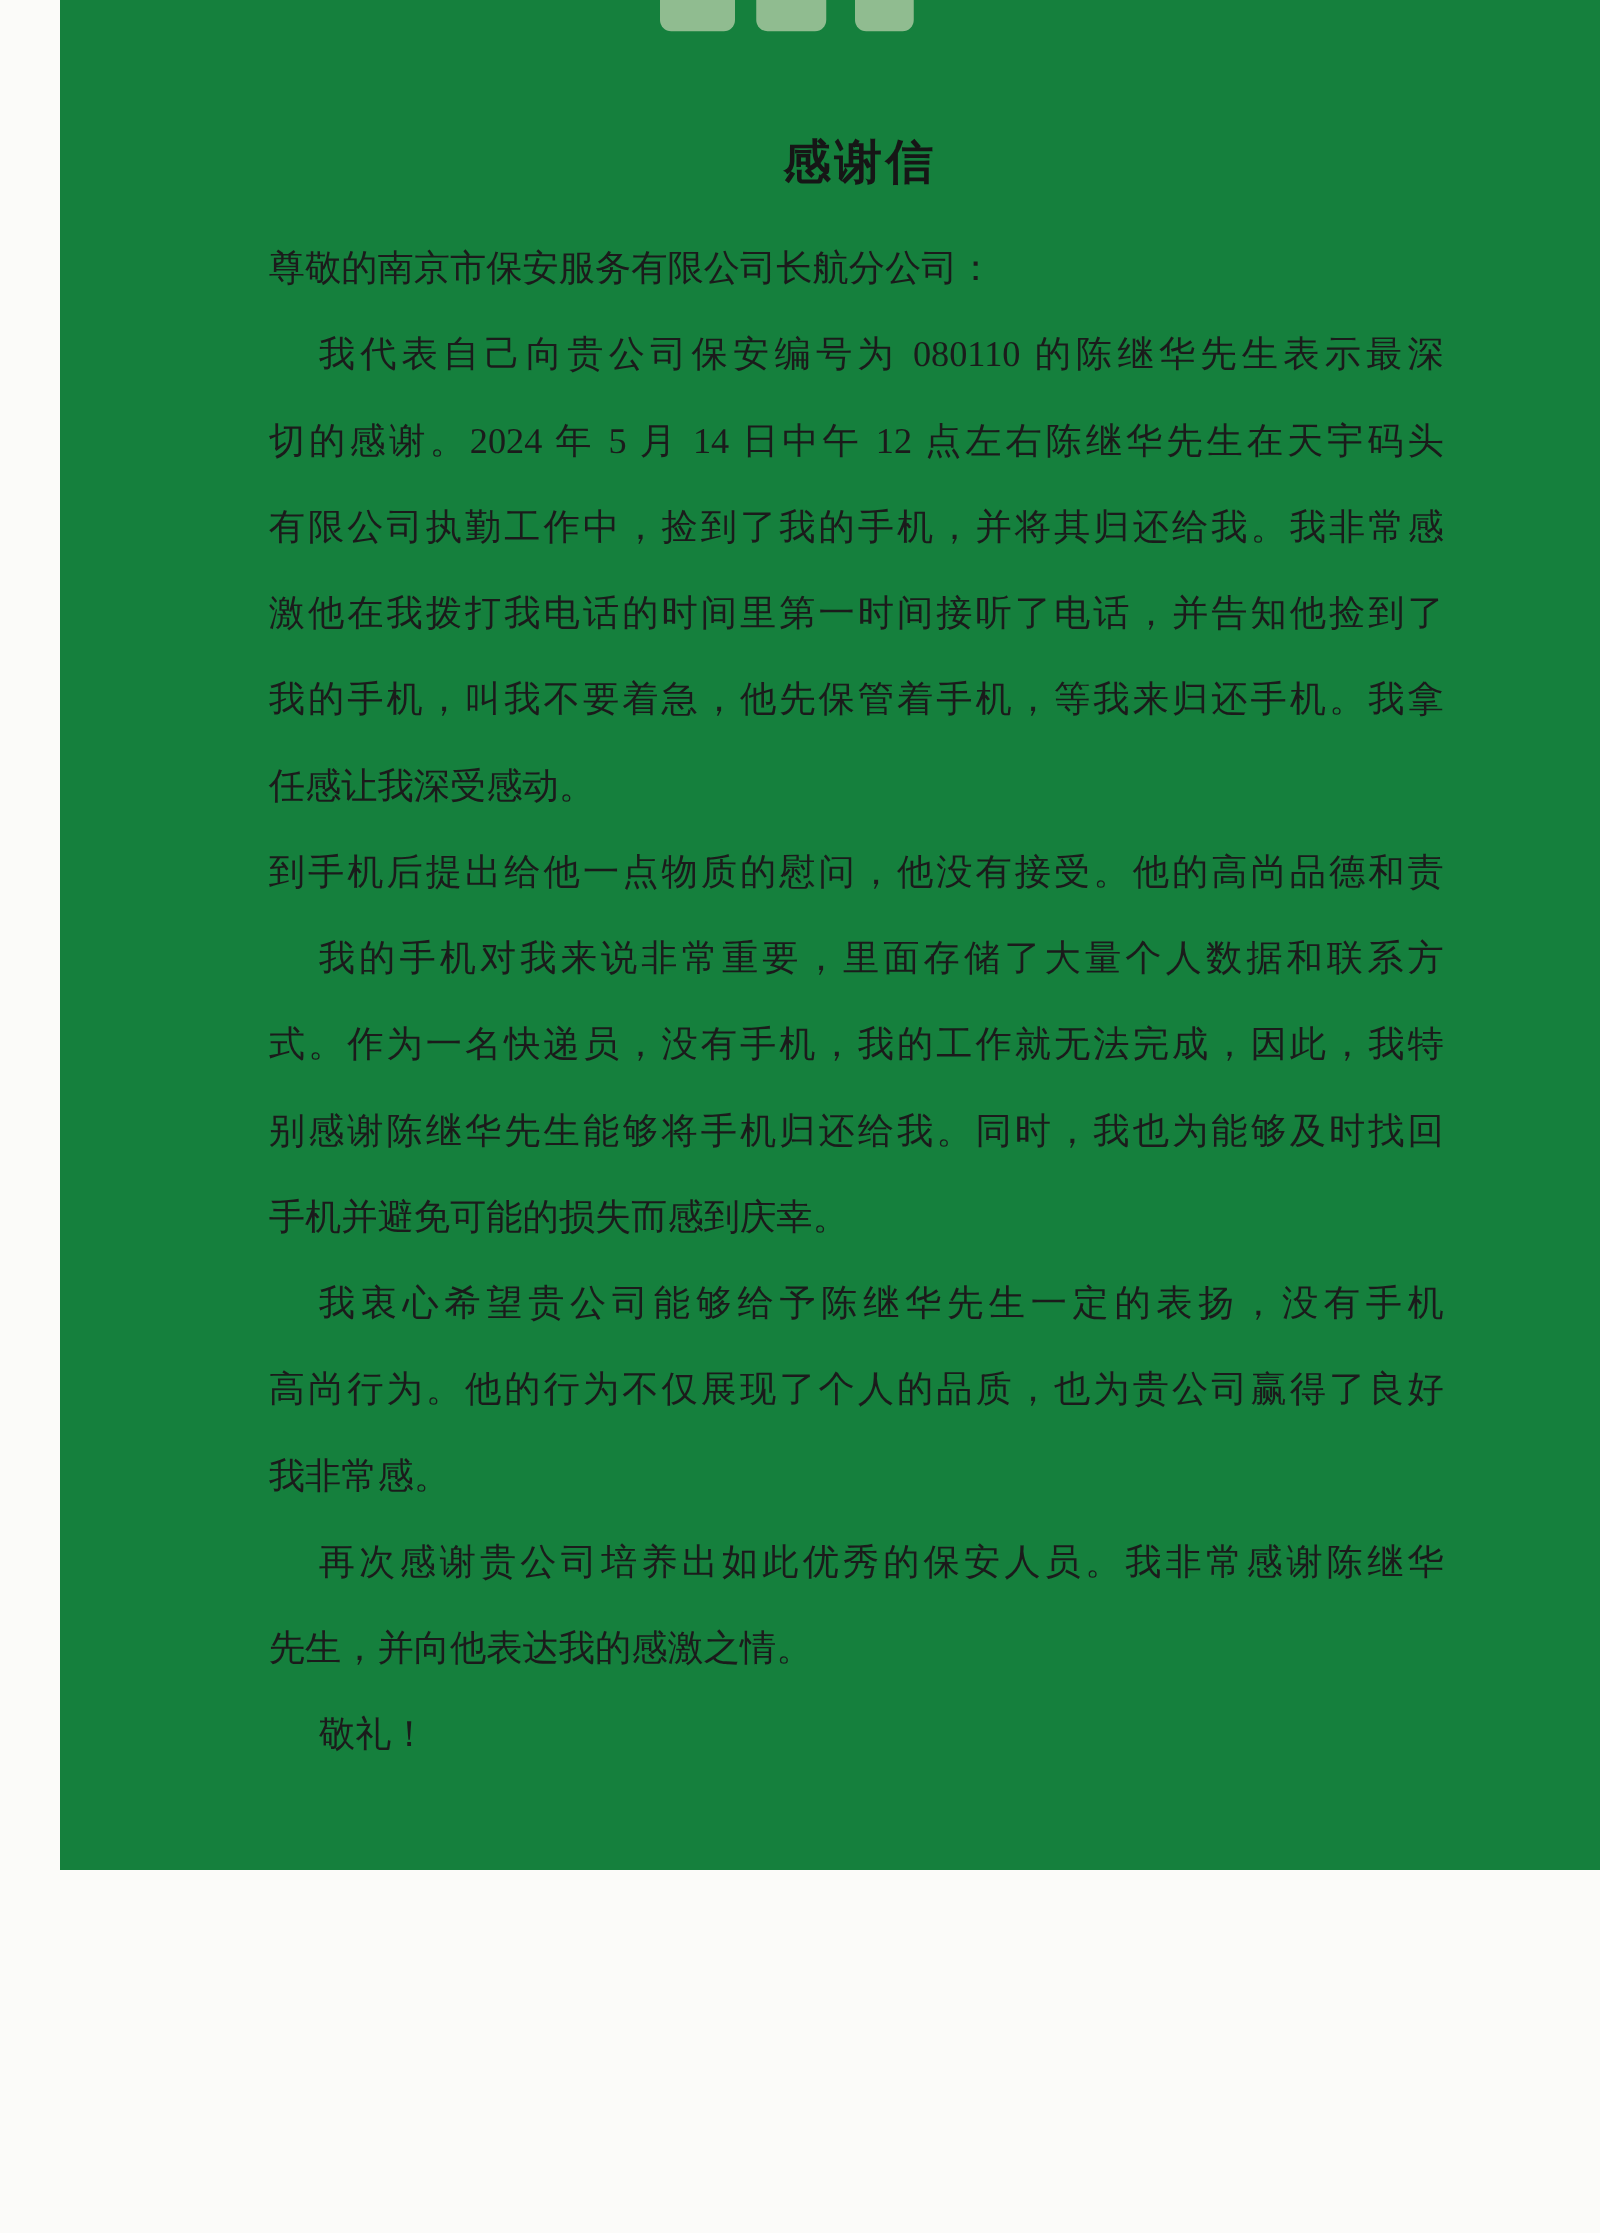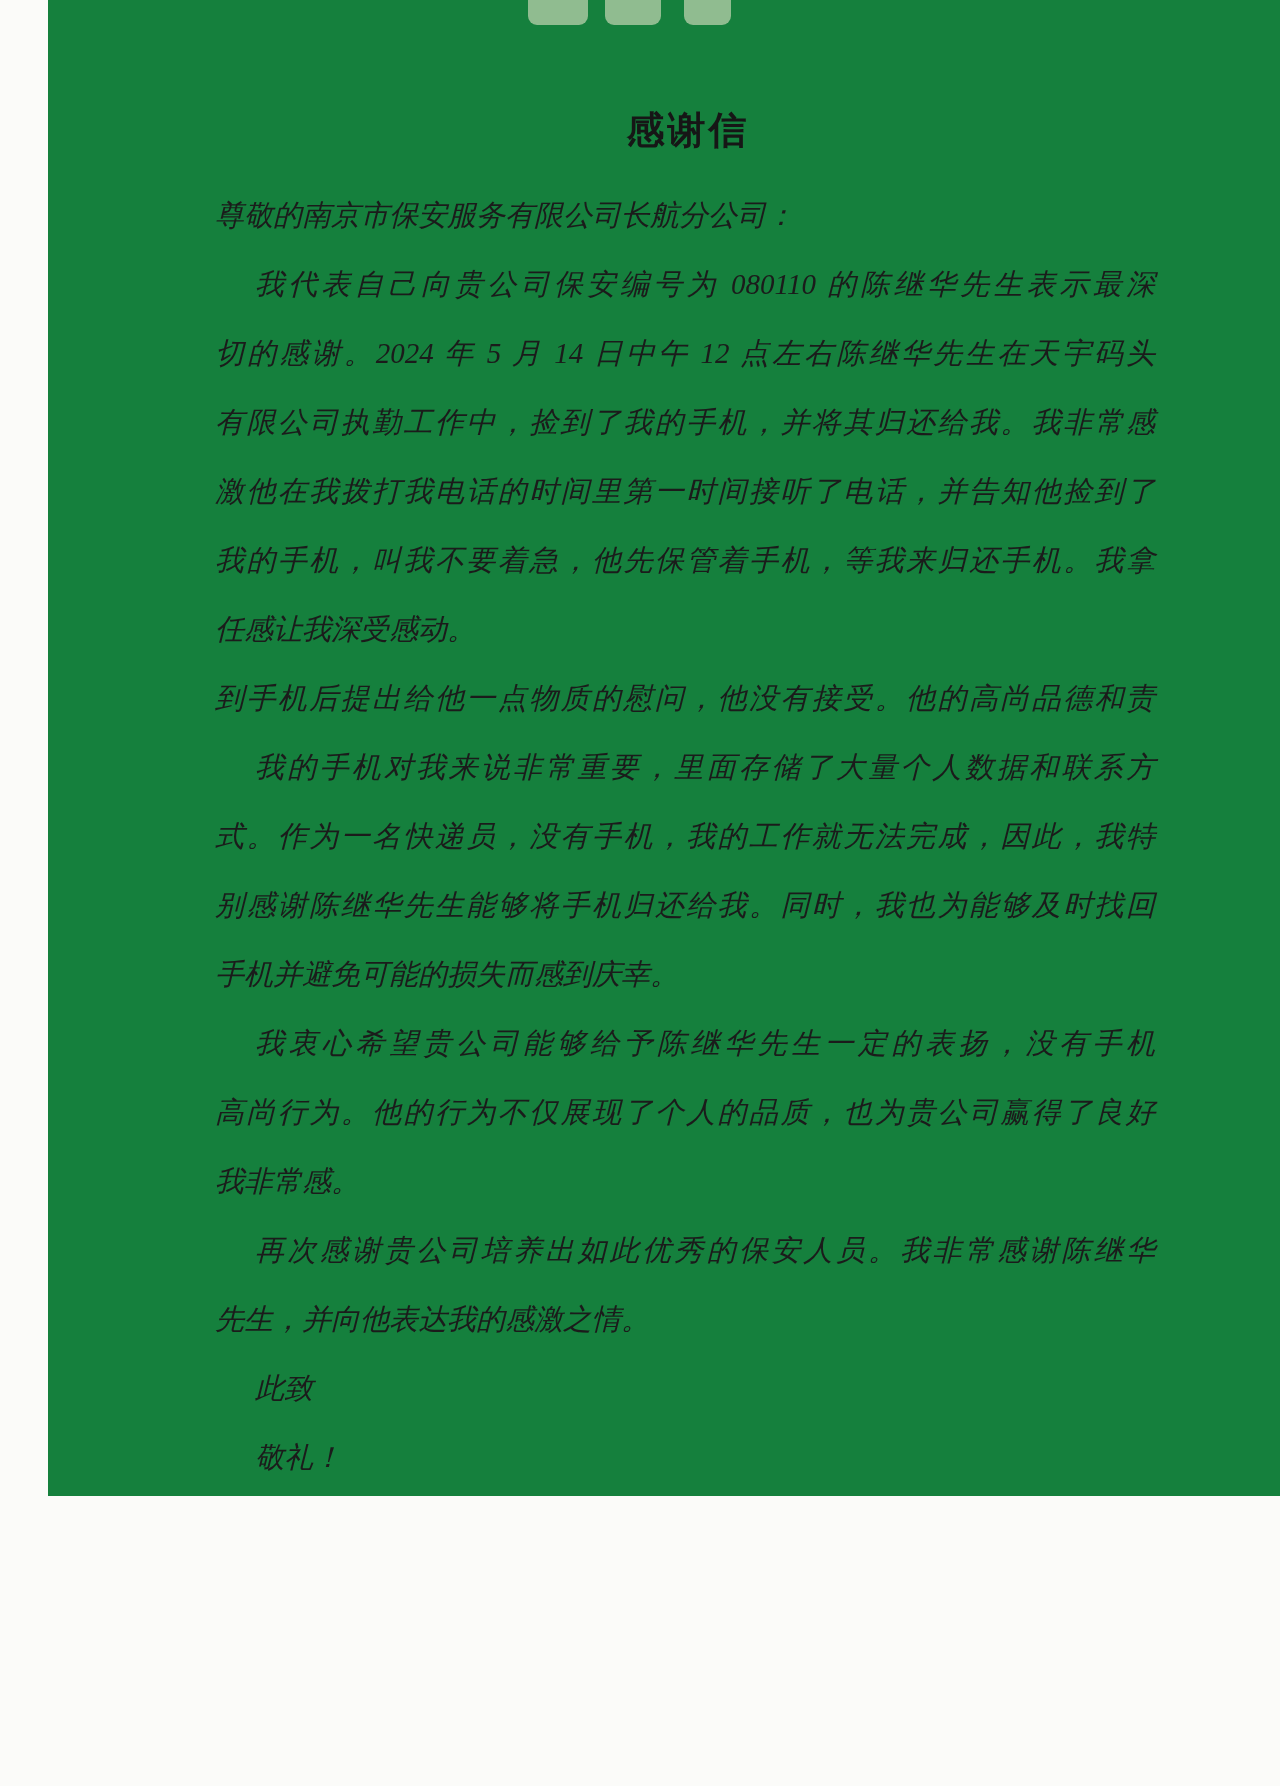--- a/index.html
+++ b/index.html
@@ -28,21 +28,21 @@
 
   .title {
     position: absolute; top: 96px; left: 0;
     width: 1280px; height: 69px; line-height: 69px;
     margin: 0; text-align: center;
     font-size: 38px; font-weight: 700; letter-spacing: 3px;
     color: #161616;
   }
   .body-block {
     position: absolute; top: 181px; left: 167px;
-    width: 940px; font-size: 29px; font-style: italic;
+    width: 940px; font-size: 29px;
   }
   .line {
     height: 69px; line-height: 69px;
     white-space: nowrap;
   }
   .j {                     
     text-align: justify;
     text-align-last: justify;
   }
   .ind { text-indent: 40px; }   
@@ -86,21 +86,20 @@
     <div class="line j ind">我的手机对我来说非常重要，里面存储了大量个人数据和联系方</div>
     <div class="line j">式。作为一名快递员，没有手机，我的工作就无法完成，因此，我特</div>
     <div class="line j">别感谢陈继华先生能够将手机归还给我。同时，我也为能够及时找回</div>
     <div class="line">手机并避免可能的损失而感到庆幸。</div>
     <div class="line j ind">我衷心希望贵公司能够给予陈继华先生一定的表扬，没有手机</div>
     <div class="line j">高尚行为。他的行为不仅展现了个人的品质，也为贵公司赢得了良好</div>
     <div class="line">我非常感。</div>
     <div class="line j ind">再次感谢贵公司培养出如此优秀的保安人员。我非常感谢陈继华</div>
     <div class="line">先生，并向他表达我的感激之情。</div>
 
-    <div class="line ind">此致</div>
     <div class="line ind">敬礼！</div>
   </div>
 
   <div class="org-line">南京市栖霞区龙潭邮政营投部</div>
 
   <div class="sig">
     <svg width="118" height="88" viewBox="0 0 118 88">
 
       <path d="M14,30 q11,-5 23,-4"></path>
       <path d="M10,44 q14,-4 28,-3"></path>

